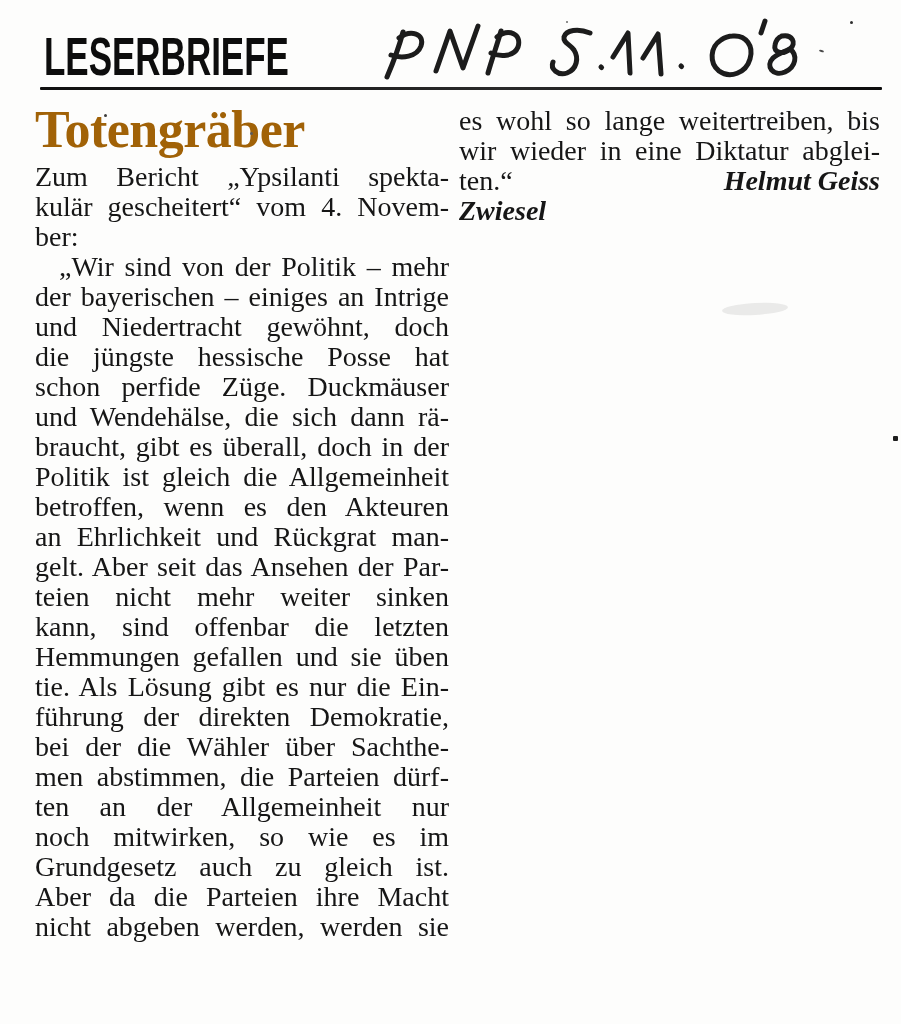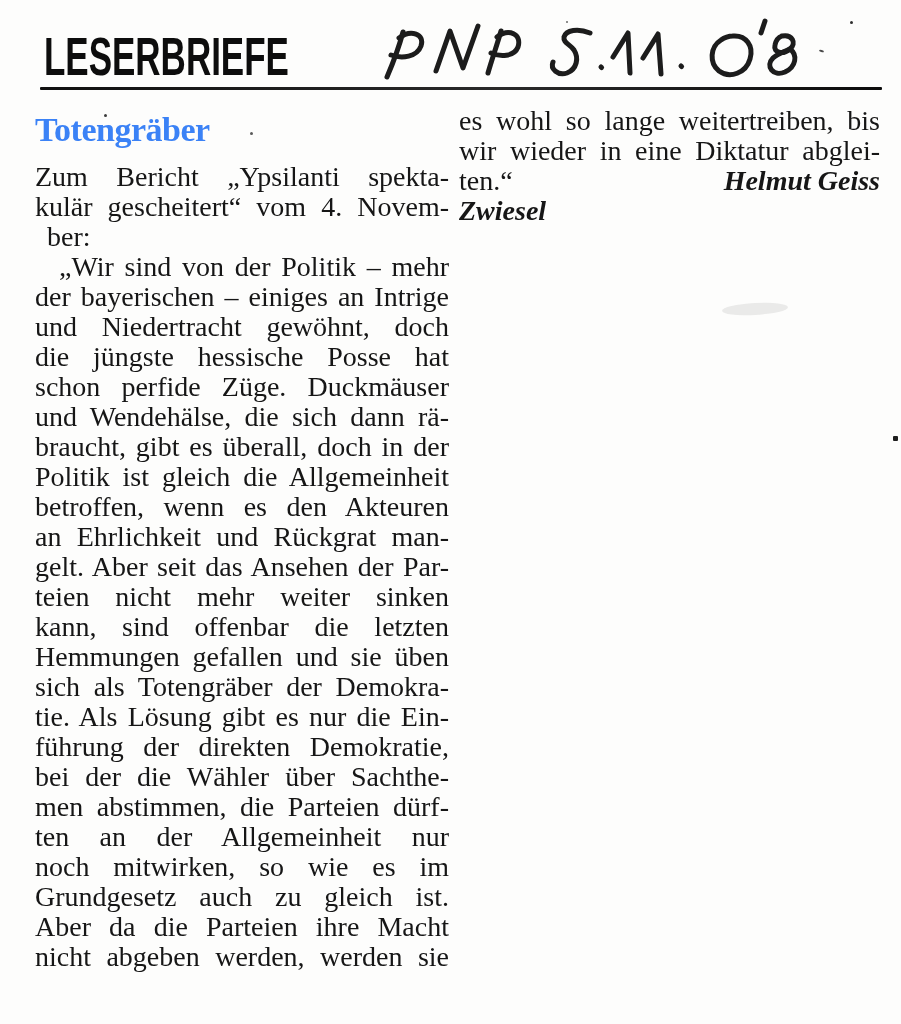--- a/index.html
+++ b/index.html
@@ -16,24 +16,24 @@
     transform:scaleX(0.66); transform-origin:0 0; letter-spacing:0; white-space:nowrap;
   }
   .handwriting { position:absolute; left:378px; top:3px; width:432px; height:86px; }
   .handwriting path { fill:none; stroke:#1c1c1c; stroke-width:5; stroke-linecap:round; stroke-linejoin:round; }
   .rule { position:absolute; left:40px; top:87px; width:842px; height:3px;
           background:linear-gradient(90deg,#101010,#2a2a2a 55%,#0c0c0c); border-radius:1px; }
   
   .col { position:absolute; top:106px; font-size:28px; line-height:30px; }
   .col-left  { left:35px;  width:414px; }
   .col-right { left:459px; width:421px; }
-  .headline { margin:0; height:52px; font-size:34px; line-height:48px; font-weight:bold; letter-spacing:-0.5px; color:#3b82f6; }
+  .headline { margin:0; height:52px; font-size:52px; line-height:48px; font-weight:bold; letter-spacing:-0.5px; color:#a16207; }
   .intro { margin-top:4px; }
   .line { height:30px; text-align:justify; text-align-last:justify; white-space:normal; }
-  .line.no-stretch { text-align-last:left;margin-left:12px; }
+  .line.no-stretch { text-align-last:left; }
   .body-line.indent { text-indent:24px; }
   .sig-row { height:30px; display:flex; justify-content:space-between; align-items:baseline; }
   .sig { font-style:italic; font-weight:600; }
   .sig-line { height:30px; text-align:left; }
   
   .speck { position:absolute; background:#2e2e2e; border-radius:50%; }
   .smudge { position:absolute; background:rgba(120,120,120,0.14); border-radius:50%; }
 </style>
 </head>
 <body>
@@ -84,21 +84,20 @@
       <div class="line body-line">schon perfide Züge. Duckmäuser</div>
       <div class="line body-line">und Wendehälse, die sich dann rä-</div>
       <div class="line body-line">braucht, gibt es überall, doch in der</div>
       <div class="line body-line">Politik ist gleich die Allgemeinheit</div>
       <div class="line body-line">betroffen, wenn es den Akteuren</div>
       <div class="line body-line">an Ehrlichkeit und Rückgrat man-</div>
       <div class="line body-line">gelt. Aber seit das Ansehen der Par-</div>
       <div class="line body-line">teien nicht mehr weiter sinken</div>
       <div class="line body-line">kann, sind offenbar die letzten</div>
       <div class="line body-line">Hemmungen gefallen und sie üben</div>
-      <div class="line body-line">sich als Totengräber der Demokra-</div>
       <div class="line body-line">tie. Als Lösung gibt es nur die Ein-</div>
       <div class="line body-line">führung der direkten Demokratie,</div>
       <div class="line body-line">bei der die Wähler über Sachthe-</div>
       <div class="line body-line">men abstimmen, die Parteien dürf-</div>
       <div class="line body-line">ten an der Allgemeinheit nur</div>
       <div class="line body-line">noch mitwirken, so wie es im</div>
       <div class="line body-line">Grundgesetz auch zu gleich ist.</div>
       <div class="line body-line">Aber da die Parteien ihre Macht</div>
       <div class="line body-line">nicht abgeben werden, werden sie</div>
     </div>

